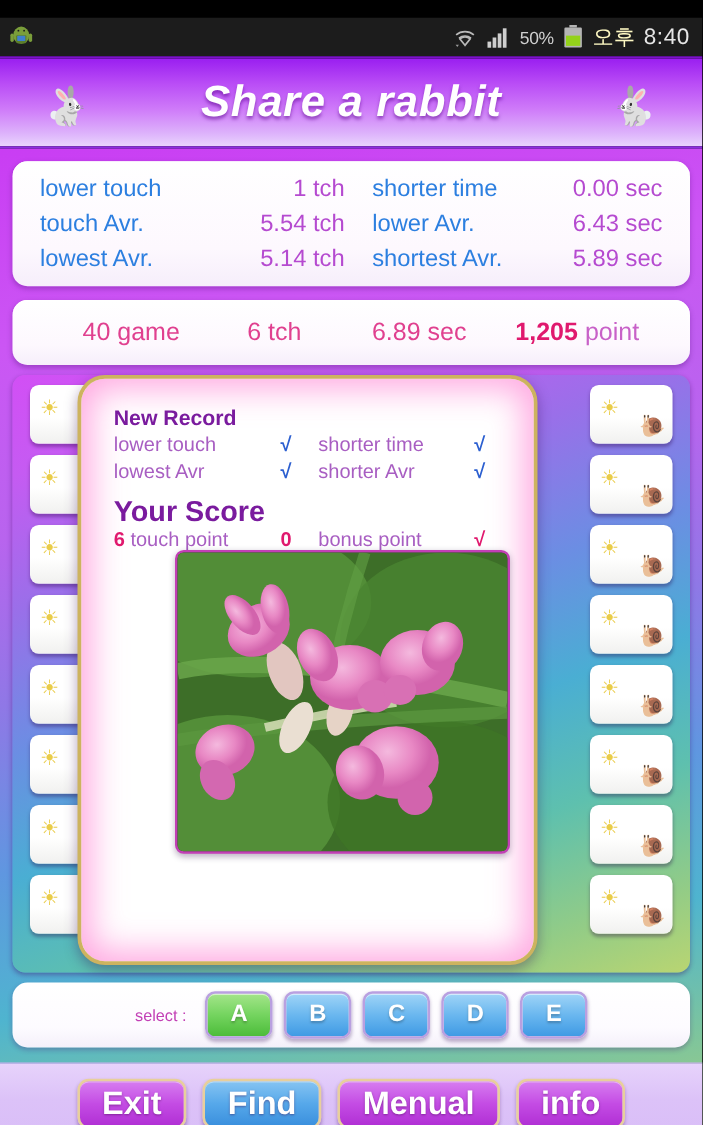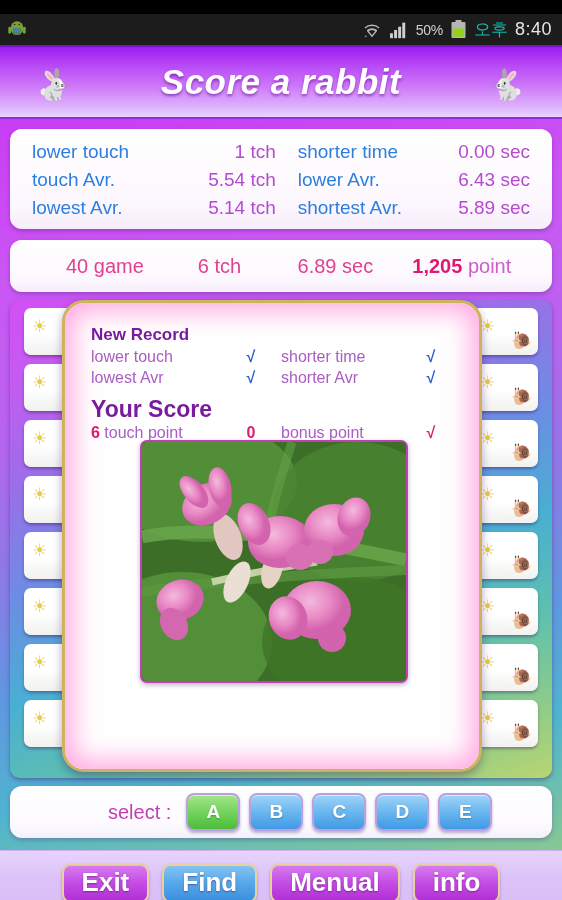--- a/index.html
+++ b/index.html
@@ -17,21 +17,21 @@
     background: #1c1c1c;
     display: flex; align-items: center;
     padding: 0 10px 0 6px;
     color: #d8d8d8;
   }
   .sb-left { display: flex; align-items: center; gap: 4px; }
   .sb-right { margin-left: auto; display: flex; align-items: center; gap: 7px; }
   .droid { width: 22px; height: 22px; position: relative; display:block; }
   .sb-pct { font-size: 14px; color: #cfcfcf; letter-spacing: -0.3px; }
   .sb-clock { font-size: 18px; color: #e6e6e6; letter-spacing: 0.5px; }
-  .sb-ampm { font-size: 17px; color: #14b8a6; }
+  .sb-ampm { font-size: 17px; color: #fef9c3; }
 
   
   .titlebar {
     position: absolute; top: 31px; left: 0; width: 562px; height: 74px;
     background: linear-gradient(180deg,#9a1ff0 0%, #b94cf6 28%, #cf7bf9 58%, #ddb2fb 85%, #e9d4fd 100%);
     border-top: 2px solid #7b12c8;
     border-bottom: 2px solid #8d2ee0;
     display: flex; align-items: center; justify-content: center;
   }
   .title-text {
@@ -91,21 +91,21 @@
     background: linear-gradient(180deg,#ffffff 0%,#ffffff 55%,#f1f1ef 100%);
     border-radius: 7px;
     box-shadow: 0 2px 3px rgba(40,0,70,.35);
     position: relative;
   }
   .tile .sun   { position:absolute; left: 8px;  top: 8px;  font-size: 17px; opacity:.92;}
   .tile .snail { position:absolute; right: 5px; bottom: 4px; font-size: 17px; opacity:.92;}
 
   
   .dialog {
-    position: absolute; top: 286px; left: 62px; width: 420px; height: 472px;
+    position: absolute; top: 286px; left: 62px; width: 368px; height: 472px;
     background: #ffffff;
     border: 3px solid #cdb35f;
     border-radius: 22px;
     box-shadow: 0 0 26px 8px rgba(255,140,215,.75) inset,
                 0 4px 10px rgba(50,0,80,.35);
     padding: 22px 26px 0 26px;
   }
   .dlg-head { font-size: 17px; font-weight: bold; color: #7a1b9e; margin-bottom: 2px; }
   .dlg-row { display: flex; align-items: center; height: 20px; margin-bottom: 1px; }
   .d-lbl  { font-size: 16px; color: #a85ec2; }
@@ -139,21 +139,21 @@
   }
 
   
   .select-bar {
     position: absolute; top: 772px; left: 10px; width: 542px; height: 52px;
     background: linear-gradient(180deg,#ffffff 0%,#fdfbff 70%,#f4f0fa 100%);
     border-radius: 12px;
     box-shadow: 0 2px 4px rgba(80,20,120,.3);
     display: flex; align-items: center; padding-left: 98px; gap: 9px;
   }
-  .select-lbl { font-size: 20px; color: #c23fb5; margin-right: 6px; text-align: right; }
+  .select-lbl { font-size: 13px; color: #c23fb5; margin-right: 6px; text-align: right; }
   .sel-btn {
     width: 54px; height: 38px; border-radius: 8px;
     border: 2px solid #b9a0e0;
     display: flex; align-items: center; justify-content: center;
     color: #fff; font-size: 19px; font-weight: bold;
     text-shadow: 0 1px 2px rgba(0,0,0,.25);
     box-shadow: 0 2px 3px rgba(50,10,90,.3), inset 0 1px 0 rgba(255,255,255,.55);
     cursor: pointer;
   }
   .sel-btn.green  { background: linear-gradient(180deg,#a4e58a 0%,#74d45f 50%,#4cbc3a 100%); }
@@ -213,21 +213,21 @@
         <rect x="1.5" y="2" width="14" height="16" rx="1" fill="#b5b5b5"></rect>
         <rect x="2.8" y="8.5" width="11.4" height="8.2" fill="#94d21a"></rect>
       </svg>
       <span class="sb-ampm">오후</span>
       <span class="sb-clock">8:40</span>
     </div>
   </div>
 
   <div class="titlebar">
     <span class="bunny l">🐇</span>
-    <span class="title-text">Score a rabbit</span>
+    <span class="title-text">Share a rabbit</span>
     <span class="bunny r">🐇</span>
   </div>
 
   <div class="body-bg"></div>
 
   <div class="panel panel-stats">
     <div class="stat-row">
       <span class="stat-lbl c1">lower touch</span>
       <span class="stat-val c2">1 tch</span>
       <span class="stat-lbl c3">shorter time</span>

